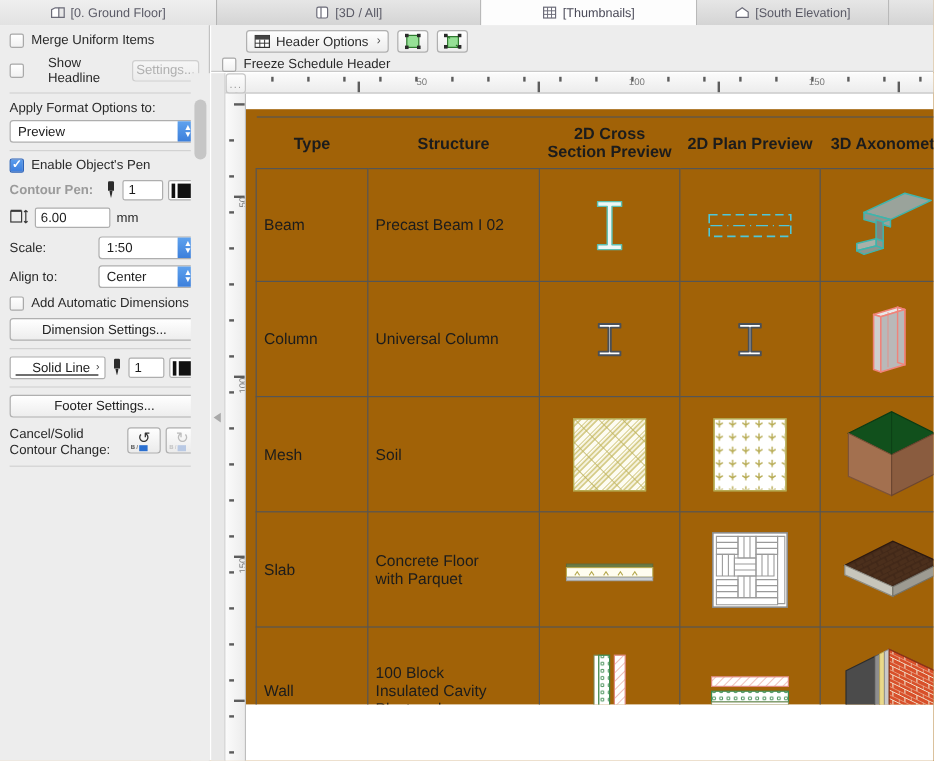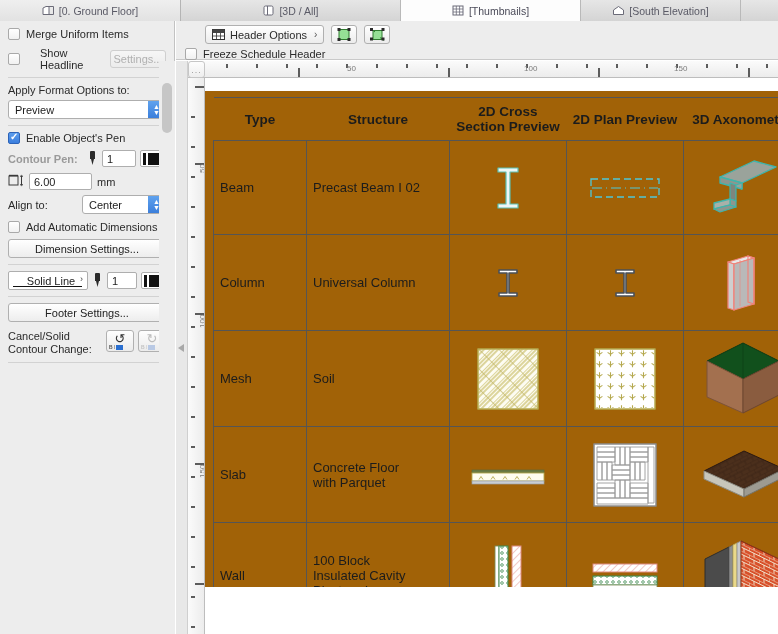--- a/index.html
+++ b/index.html
@@ -242,20 +242,30 @@
         <svg width="16" height="15" viewBox="0 0 16 15">
             <rect x="1" y="2" width="9" height="9" fill="none" stroke="#3a3a3a"></rect>
             <path d="M1 1.5h9" stroke="#3a3a3a" stroke-width="1.4"></path>
             <path d="M13.5 2v9M12 2.6l1.5-1.2 1.5 1.2M12 10.4l1.5 1.2 1.5-1.2" stroke="#3a3a3a" fill="none"></path>
           </svg>
       </span>
       <span class="field" style="width:63px;">6.00</span>
       <span class="lbl">mm</span>
     </div>
 
+    <div class="lp-row" style="margin-top:7px;">
+      <span class="lbl">Scale:</span>
+      <span class="popup" style="width:84px; margin-left:auto;">
+        <span>1:50</span>
+        <span class="arrow">
+            <span>▲</span>
+            <span>▼</span>
+          </span>
+      </span>
+    </div>
 
     <div class="lp-row" style="margin-top:5px;">
       <span class="lbl">Align to:</span>
       <span class="popup" style="width:84px; margin-left:auto;">
         <span>Center</span>
         <span class="arrow">
             <span>▲</span>
             <span>▼</span>
           </span>
       </span>

